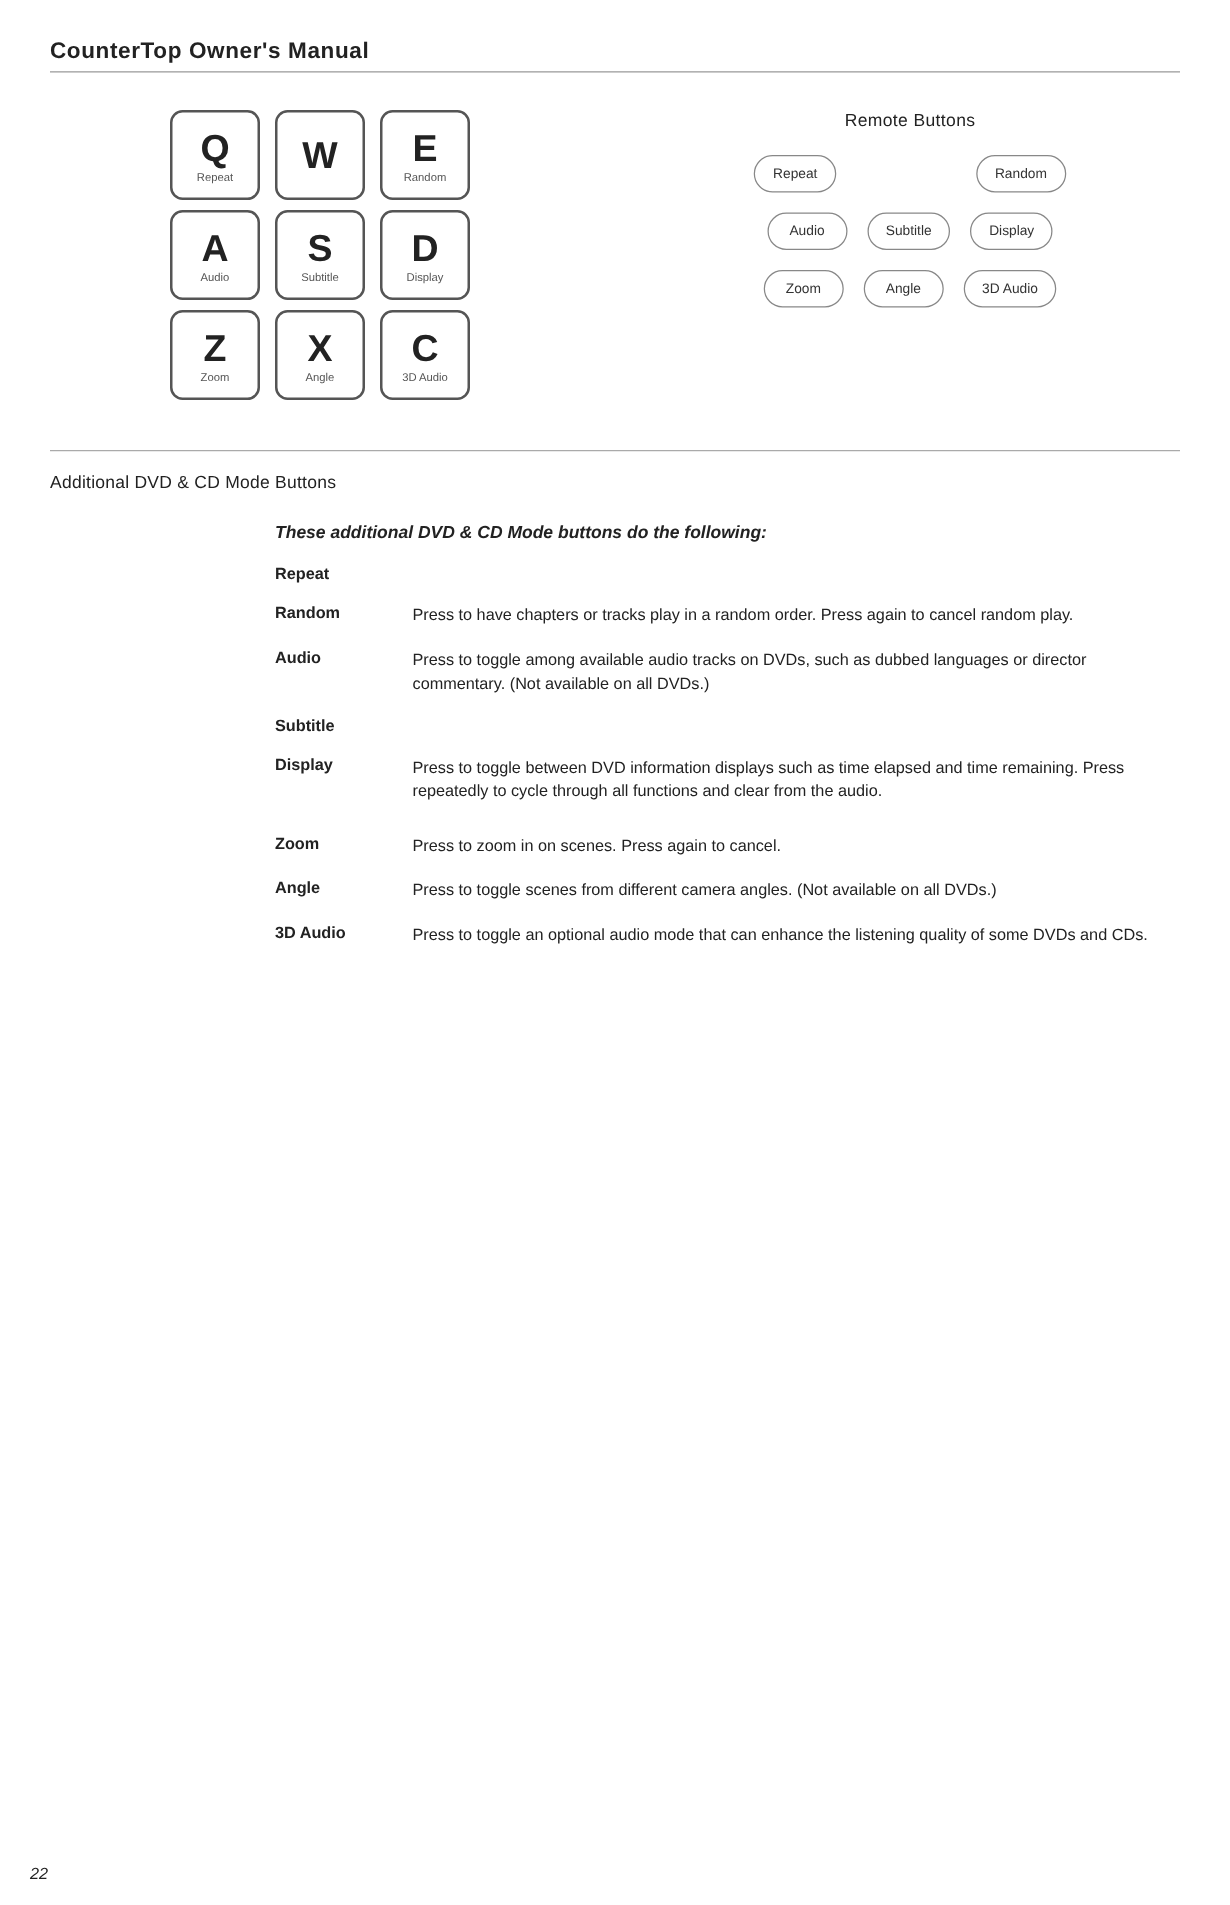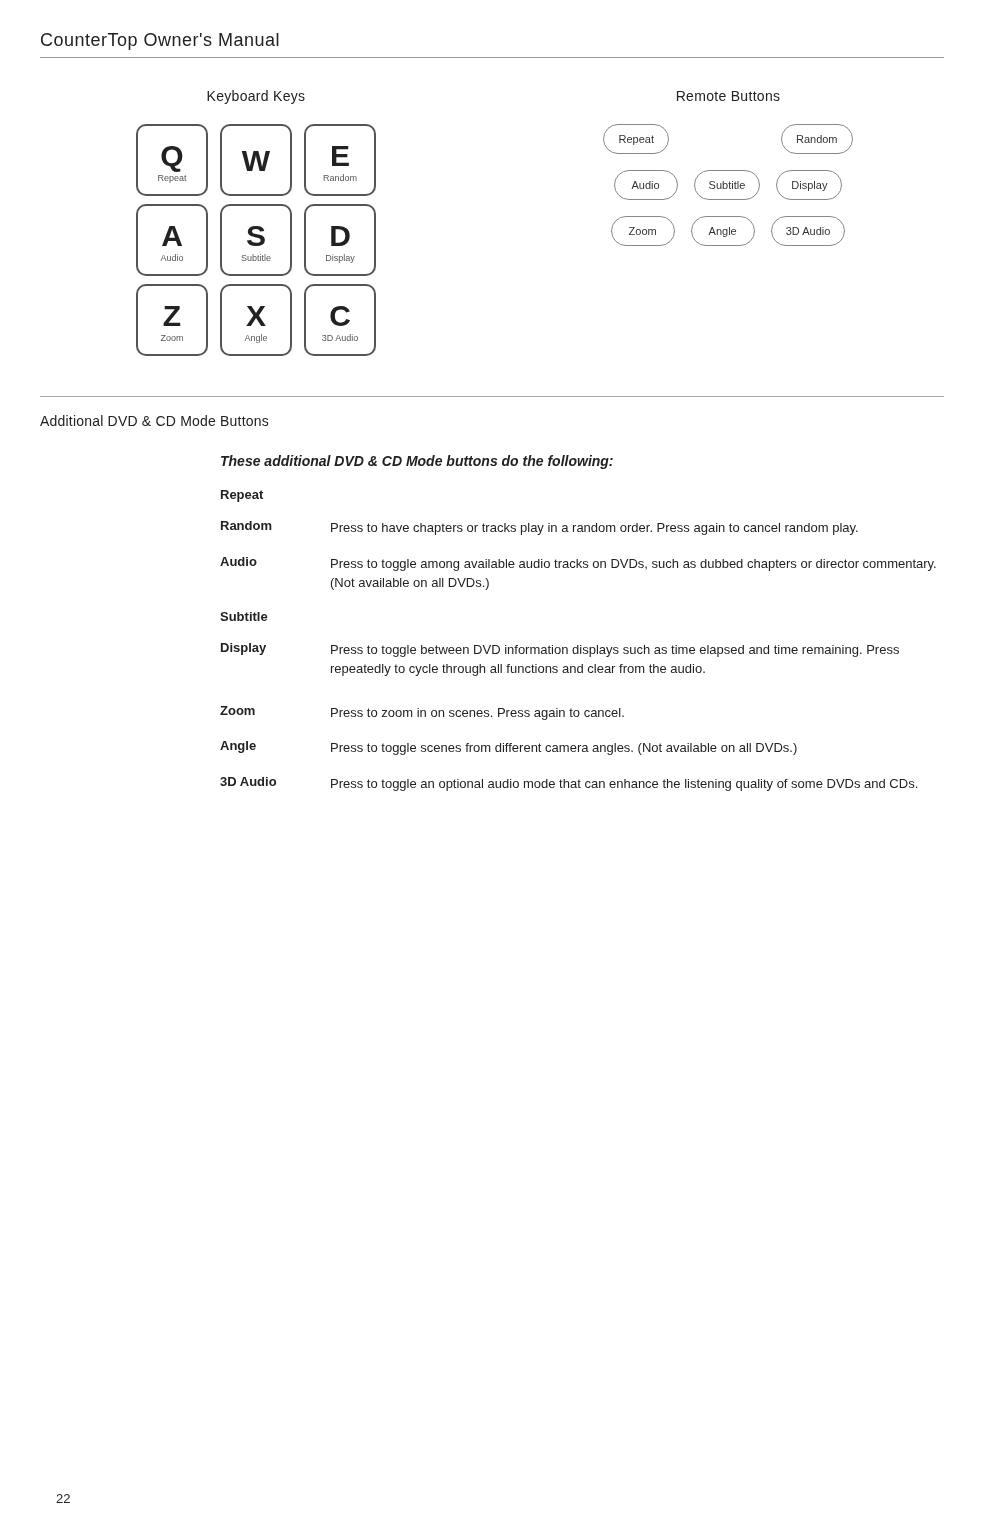--- a/index.html
+++ b/index.html
@@ -15,21 +15,21 @@
       padding: 30px 40px 40px 40px;
     }
     
     .page-header {
       border-bottom: 1px solid #999;
       padding-bottom: 6px;
       margin-bottom: 30px;
     }
     .page-header h1 {
       font-size: 18px;
-      font-weight: normal;
+      font-weight: bold;
       letter-spacing: 0.5px;
     }
     
     .diagram-area {
       display: flex;
       gap: 40px;
       margin-bottom: 40px;
     }
     .keyboard-section {
       flex: 1;
@@ -144,22 +144,23 @@
     }
     .desc-def {
       font-size: 13px;
       line-height: 1.5;
       flex: 1;
     }
     
     .page-number {
       position: absolute;
       bottom: 18px;
-      left: 56px;
+      left: 24px;
       font-size: 13px;
+      font-style: italic;
     }
     
     .remote-row-gap {
       margin-top: 4px;
     }
     
     .desc-row.extra-gap {
       margin-top: 24px;
     }
   </style>
@@ -168,21 +169,20 @@
 
 <div class="page">
 
   <div class="page-header">
     <h1>CounterTop Owner's Manual</h1>
   </div>
 
   <div class="diagram-area">
 
     <div class="keyboard-section">
-      <div class="section-title">Keyboard Keys</div>
       <div class="keyboard-keys">
 
         <div class="key-row">
           <div class="key">
             <span class="key-letter">Q</span>
             <span class="key-label">Repeat</span>
           </div>
           <div class="key">
             <span class="key-letter">W</span>
             <span class="key-label"></span>
@@ -265,21 +265,21 @@
         <span class="desc-term">Repeat</span>
       </div>
 
       <div class="desc-row">
         <span class="desc-term">Random</span>
         <span class="desc-def">Press to have chapters or tracks play in a random order. Press again to cancel random play.</span>
       </div>
 
       <div class="desc-row">
         <span class="desc-term">Audio</span>
-        <span class="desc-def">Press to toggle among available audio tracks on DVDs, such as dubbed chapters or director commentary. (Not available on all DVDs.)</span>
+        <span class="desc-def">Press to toggle among available audio tracks on DVDs, such as dubbed languages or director commentary. (Not available on all DVDs.)</span>
       </div>
 
       <div class="desc-row">
         <span class="desc-term">Subtitle</span>
       </div>
 
       <div class="desc-row">
         <span class="desc-term">Display</span>
         <span class="desc-def">Press to toggle between DVD information displays such as time elapsed and time remaining. Press repeatedly to cycle through all functions and clear from the audio.</span>
       </div>

